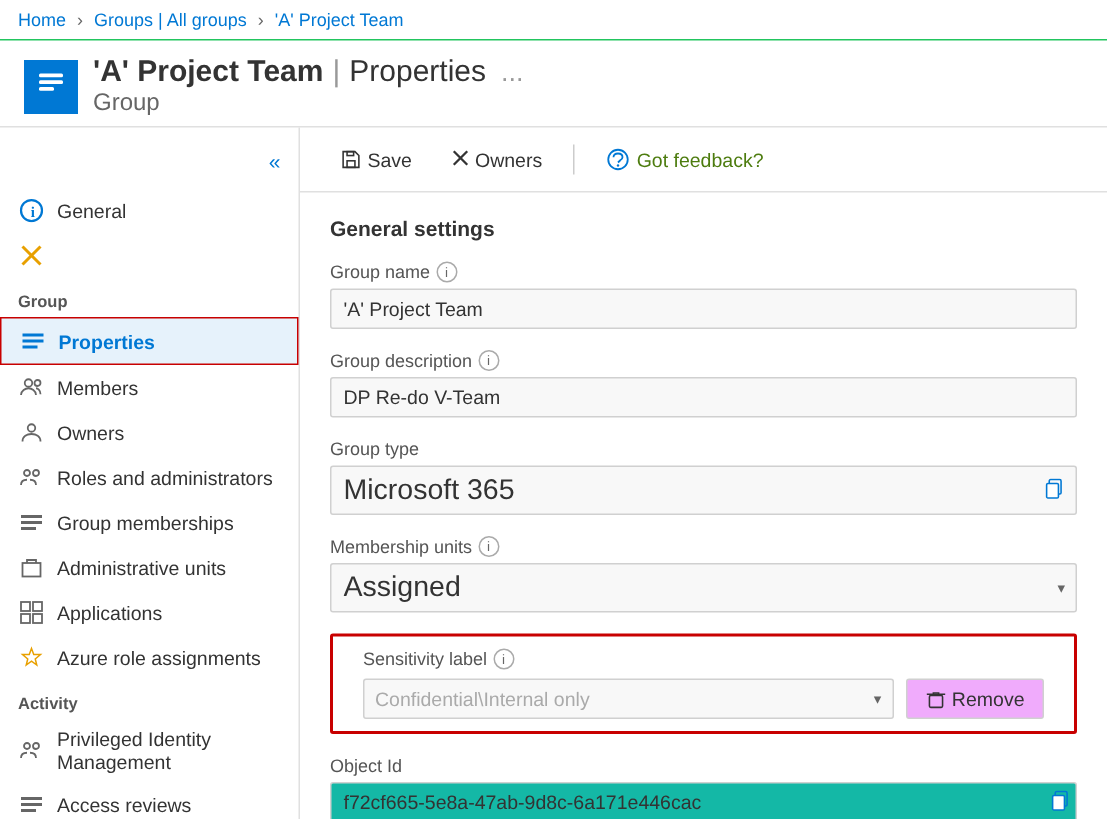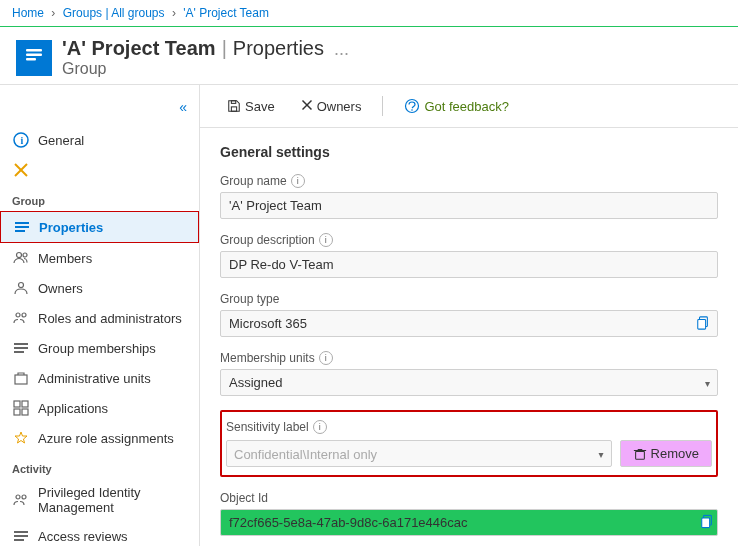--- a/index.html
+++ b/index.html
@@ -162,40 +162,40 @@
     
     .field-select-wrap {
       position: relative;
       width: 100%;
     }
     .field-select {
       width: 100%;
       padding: 5px 28px 5px 8px;
       border: 1px solid #d0d0d0;
       border-radius: 2px;
-      font-size: 13px;
+      font-size: 19px;
       background: #f8f8f8;
       color: #333;
       appearance: none;
       -webkit-appearance: none;
     }
     .field-select-icon {
       position: absolute; right: 8px; top: 50%; transform: translateY(-50%);
       color: #666; pointer-events: none; font-size: 10px;
     }
     .copy-icon-btn {
       position: absolute; right: 4px; top: 50%; transform: translateY(-50%);
       background: none; border: none; cursor: pointer; color: #0078d4; font-size: 14px;
     }
 
     
     .sensitivity-box {
       border: 2px solid #c80000;
       border-radius: 2px;
-      padding: 8px 4px;
+      padding: 8px 20px;
       margin-bottom: 14px;
     }
     .sensitivity-label-row {
       display: flex;
       gap: 8px;
       align-items: flex-end;
     }
     .sensitivity-select-wrap {
       flex: 1;
       position: relative;
@@ -226,21 +226,21 @@
     
     .object-id-wrap {
       position: relative;
     }
     .object-id-input {
       width: 100%;
       padding: 5px 28px 5px 8px;
       border: 1px solid #d0d0d0;
       border-radius: 2px;
       font-size: 13px;
-      background: #22c55e;
+      background: #14b8a6;
       color: #333;
     }
 
     
     .color-blue { color: #0078d4; }
   </style>
 </head>
 <body>
 
 <div class="top-nav">

